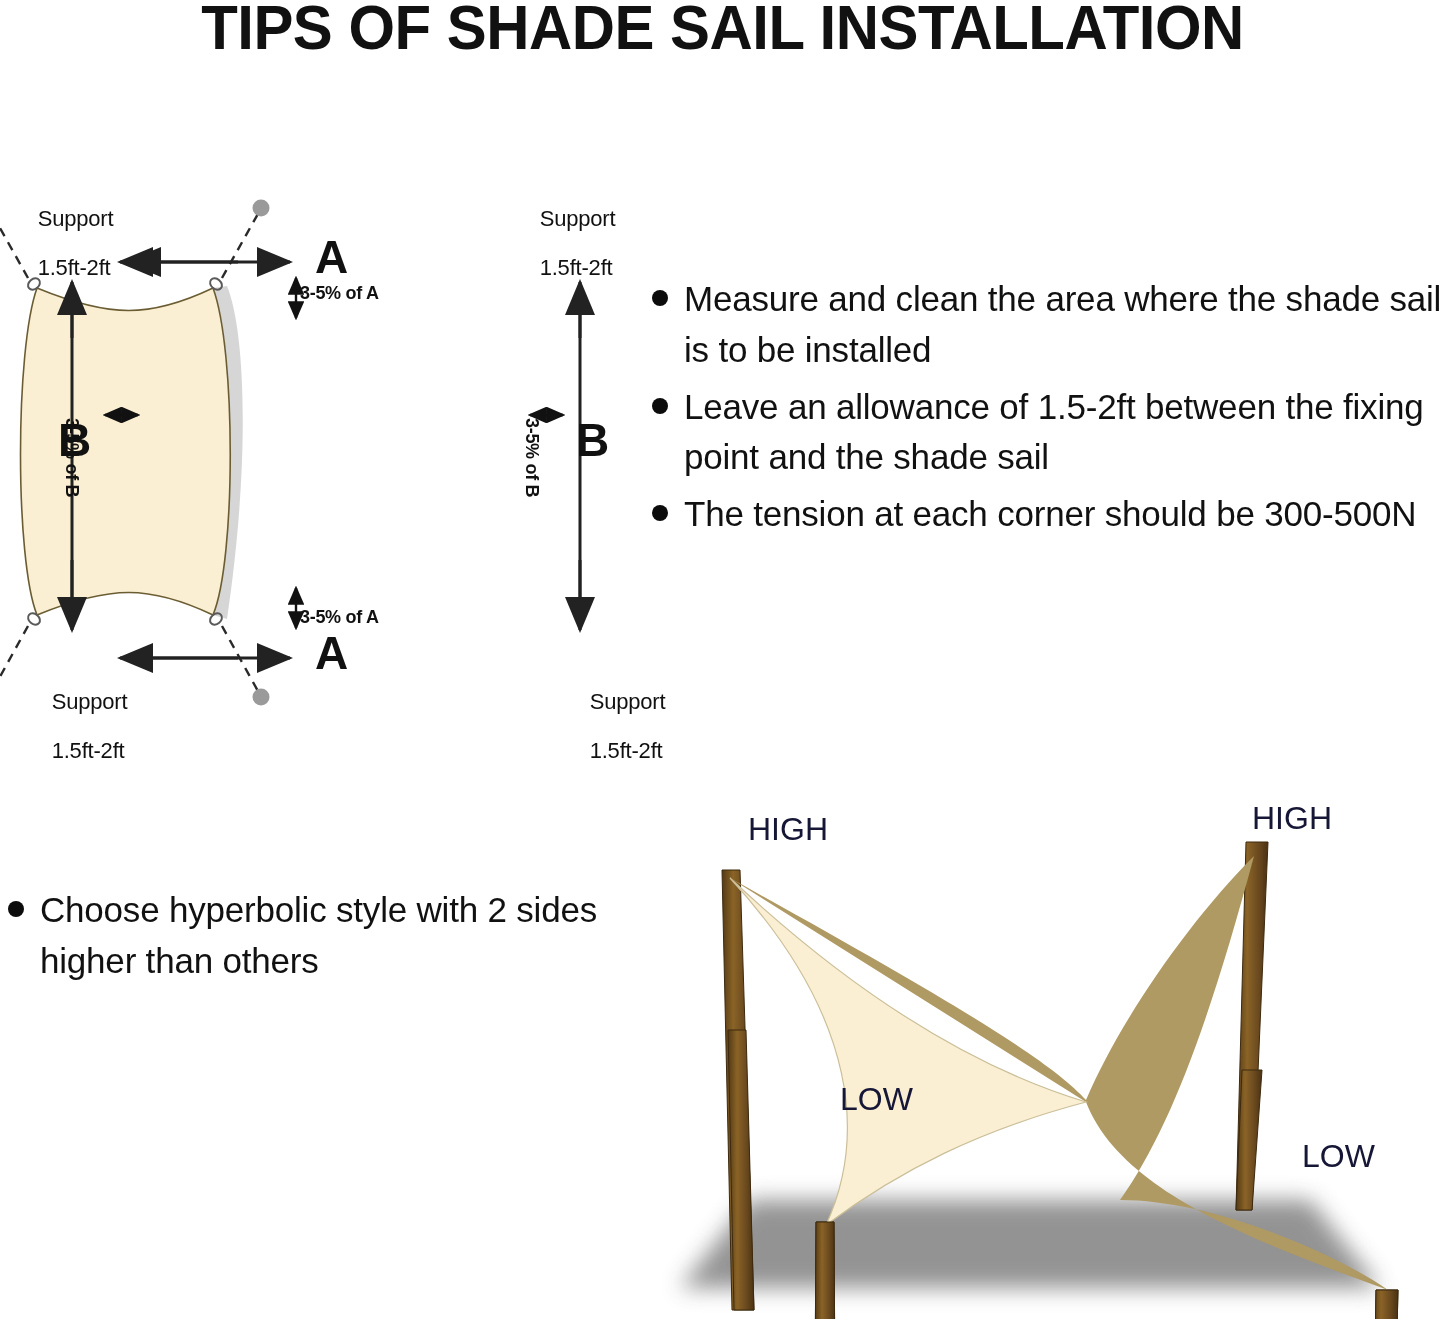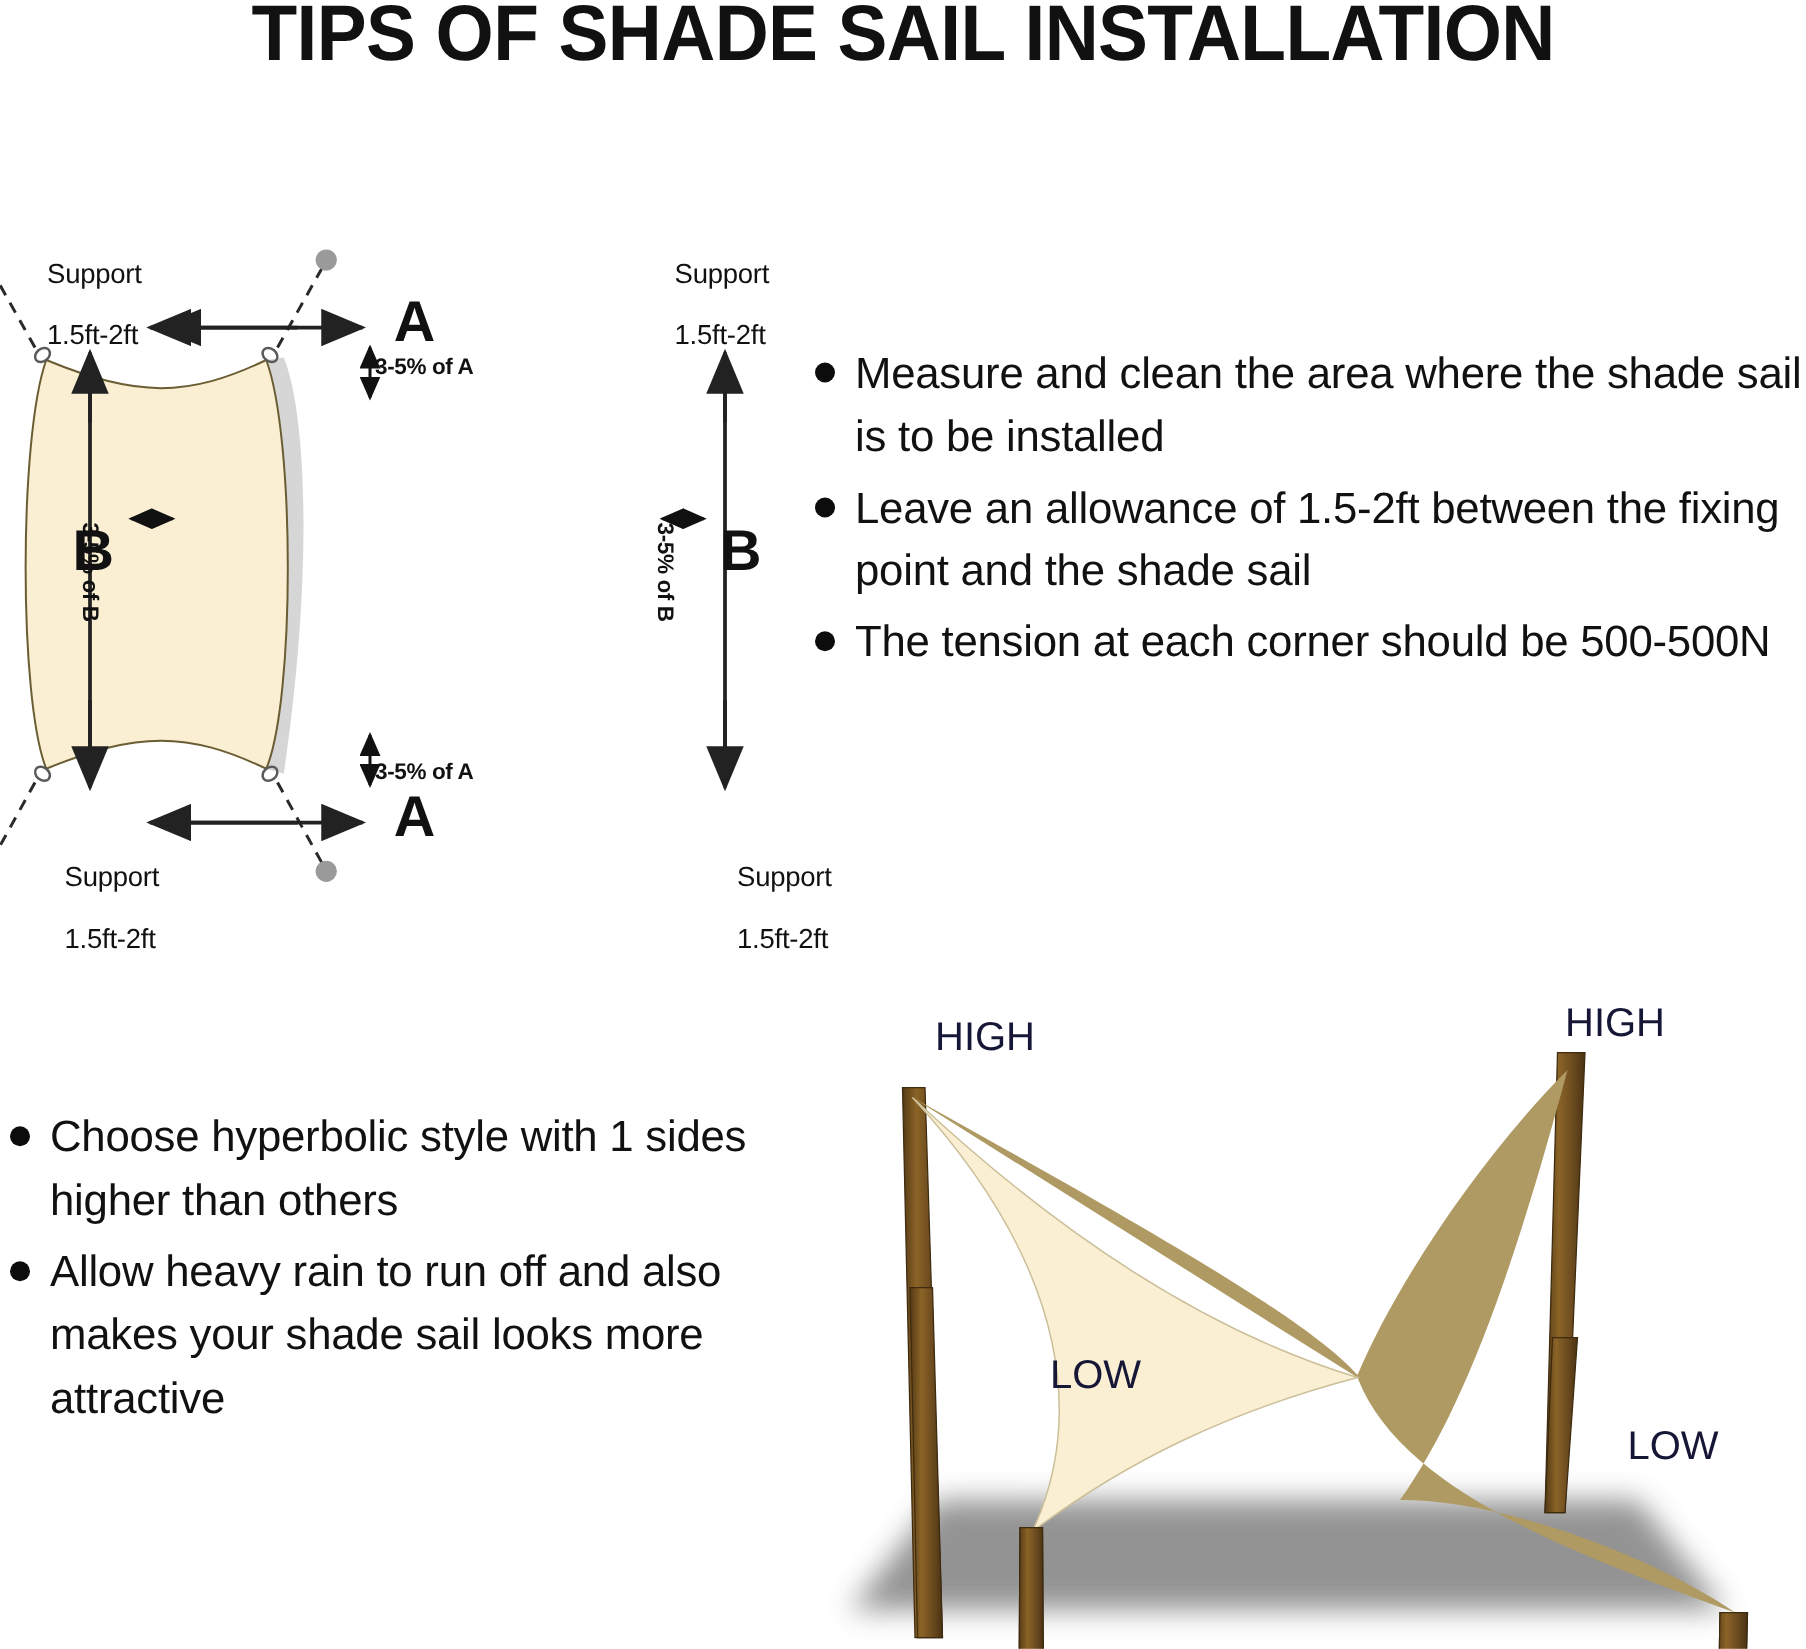--- a/index.html
+++ b/index.html
@@ -203,32 +203,28 @@
     <div class="bullet-row">
       <div class="bullet-dot"></div>
       <div class="bullet-text">Measure and clean the area where the shade sail is to be installed</div>
     </div>
     <div class="bullet-row">
       <div class="bullet-dot"></div>
       <div class="bullet-text">Leave an allowance of 1.5-2ft between the fixing point and the shade sail</div>
     </div>
     <div class="bullet-row">
       <div class="bullet-dot"></div>
-      <div class="bullet-text">The tension at each corner should be 500-500N</div>
+      <div class="bullet-text">The tension at each corner should be 300-500N</div>
     </div>
   </div>
 
   <div class="bullets" id="left-bullets">
     <div class="bullet-row">
       <div class="bullet-dot"></div>
-      <div class="bullet-text">Choose hyperbolic style with 1 sides higher than others</div>
-    </div>
-    <div class="bullet-row">
-      <div class="bullet-dot"></div>
-      <div class="bullet-text">Allow heavy rain to run off and also makes your shade sail looks more attractive</div>
+      <div class="bullet-text">Choose hyperbolic style with 2 sides higher than others</div>
     </div>
   </div>
 
   <div class="svg-box" id="hyperbolic">
     <svg width="795" height="549" viewBox="0 0 795 549" xmlns="http://www.w3.org/2000/svg">
       <defs>
         <linearGradient id="postGrad" x1="0" y1="0" x2="1" y2="0">
           <stop offset="0%" stop-color="#553a16"></stop>
           <stop offset="35%" stop-color="#8a6326"></stop>
           <stop offset="70%" stop-color="#6b4a1f"></stop>

